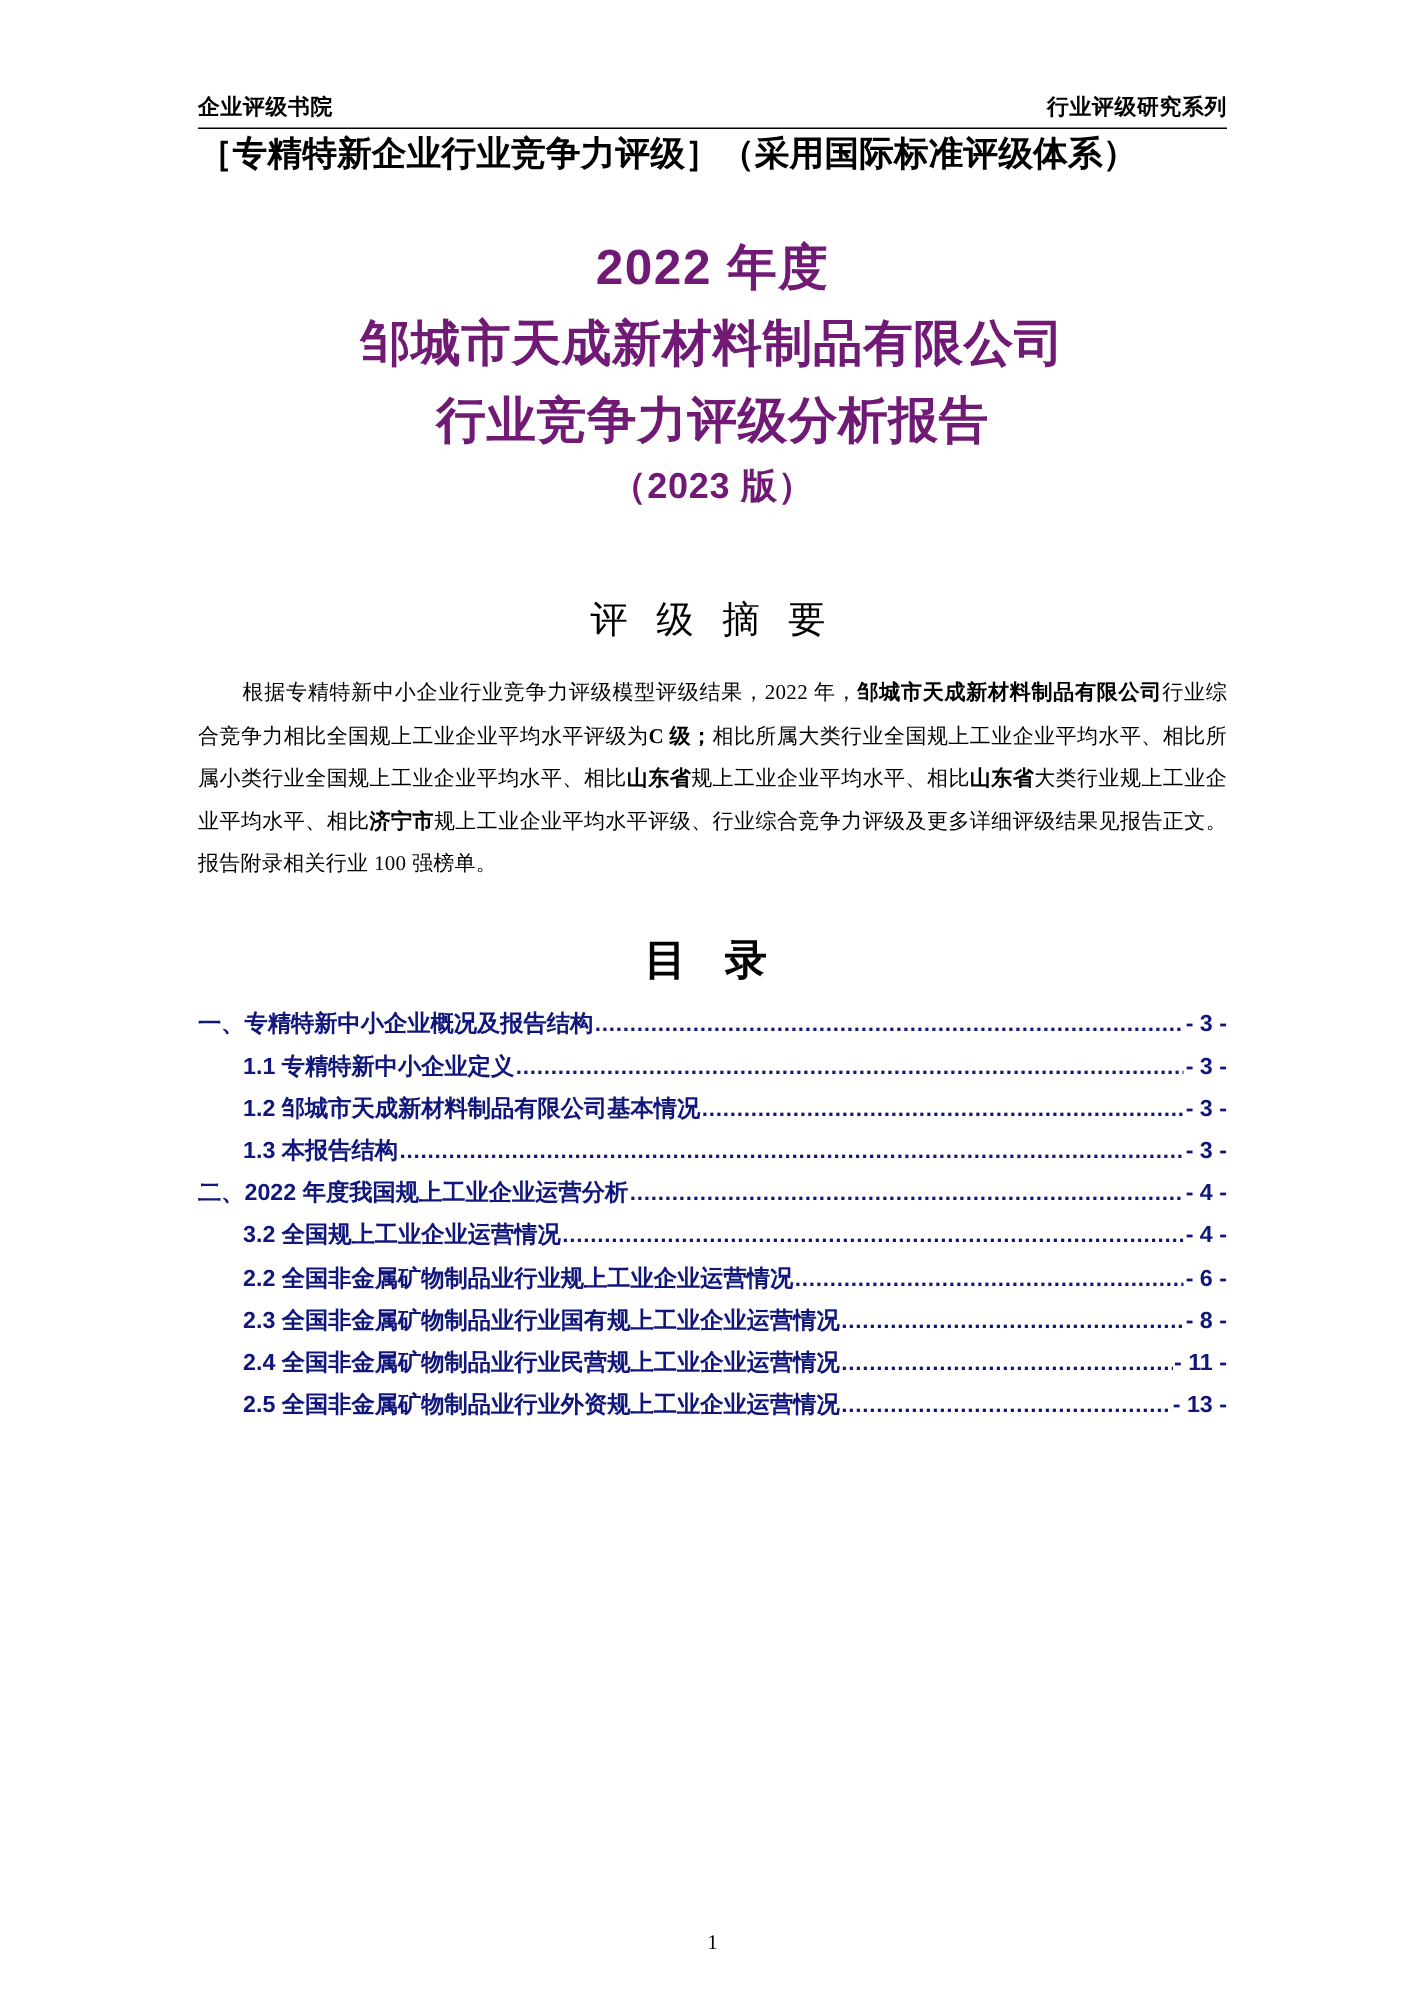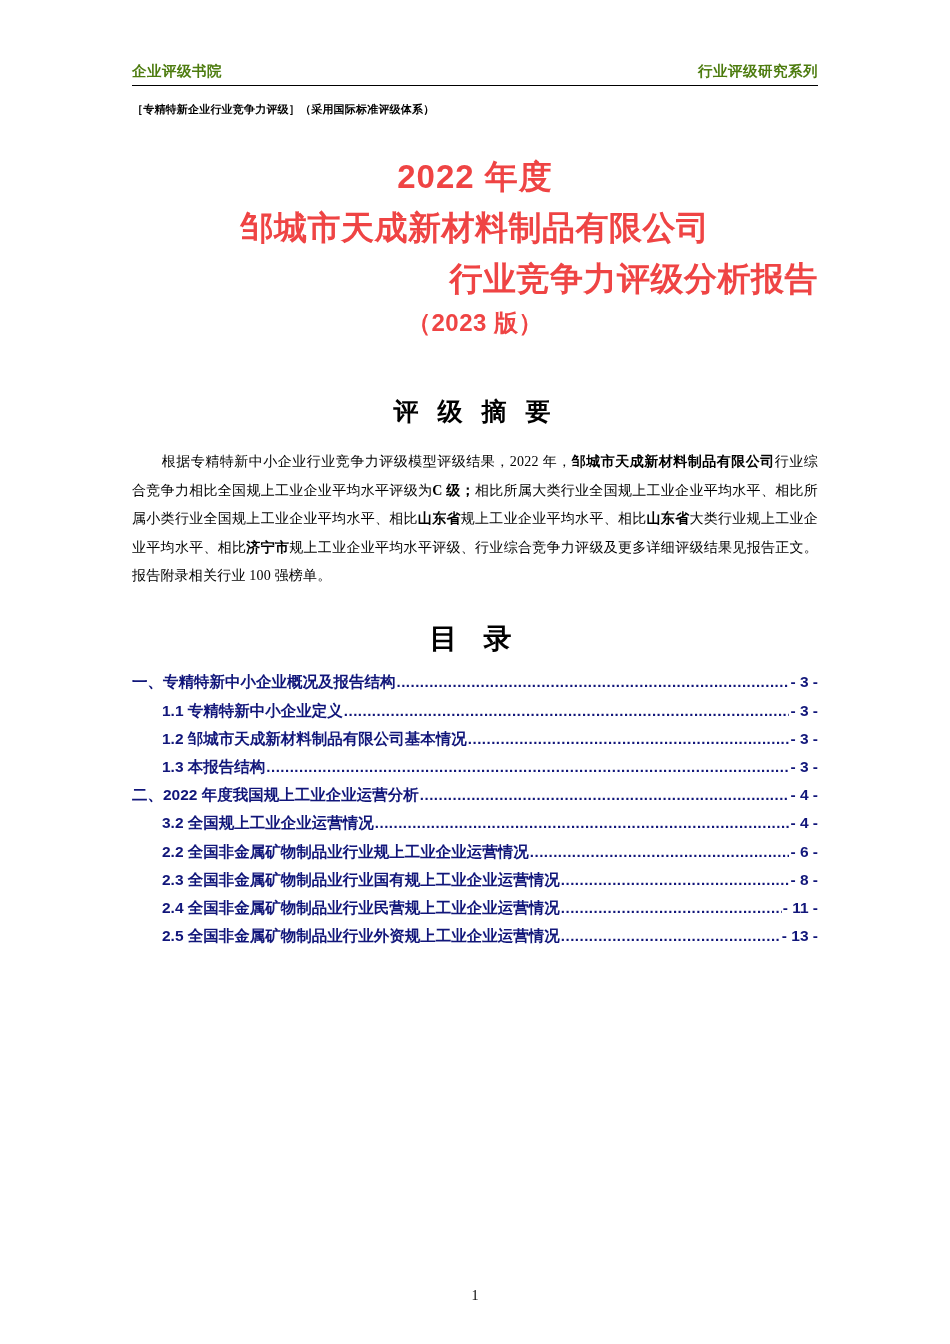--- a/index.html
+++ b/index.html
@@ -22,42 +22,42 @@
   }
 
   
   .header {
     display: flex;
     justify-content: space-between;
     align-items: flex-end;
     font-family: "Liberation Sans", sans-serif;
     font-size: 14.5px;
     font-weight: bold;
-    color: #4d7c0f;
+    color: #000000;
     padding-bottom: 4px;
     border-bottom: 1.3px solid #000;
     letter-spacing: 0.5px;
   }
   .header .left { }
   .header .right { }
 
   
   .bracket-line {
-    margin-top: 16px;
+    margin-top: 1px;
     font-family: "Liberation Serif", serif;
-    font-size: 11px;
+    font-size: 23px;
     font-weight: bold;
     letter-spacing: 0.2px;
   }
 
   
   .title-block {
     margin-top: 34px;
     text-align: center;
-    color: #ef4444;
+    color: #701a75;
   }
   .title-year {
     font-family: "Liberation Sans", sans-serif;
     font-size: 33px;
     font-weight: bold;
     letter-spacing: 1px;
     line-height: 1.55;
   }
   .title-company {
     font-family: "Liberation Sans", sans-serif;
@@ -65,37 +65,36 @@
     font-weight: bold;
     letter-spacing: 0.5px;
     line-height: 1.55;
   }
   .title-report {
     font-family: "Liberation Sans", sans-serif;
     font-size: 33px;
     font-weight: bold;
     letter-spacing: 0.5px;
     line-height: 1.55;
-    text-align: right;
   }
   .title-version {
     font-family: "Liberation Sans", sans-serif;
     font-size: 24px;
     font-weight: bold;
     margin-top: 3px;
     letter-spacing: 0.5px;
   }
 
   
   .summary-heading {
     margin-top: 56px;
     text-align: center;
     font-family: "Liberation Sans", sans-serif;
     font-size: 25px;
-    font-weight: bold;
+    font-weight: normal;
     letter-spacing: 6px;
   }
   .summary-body {
     margin-top: 20px;
     font-family: "Liberation Serif", serif;
     font-size: 14px;
     line-height: 2.03;
     text-align: justify;
     text-justify: inter-ideograph;
     letter-spacing: 0.2px;

